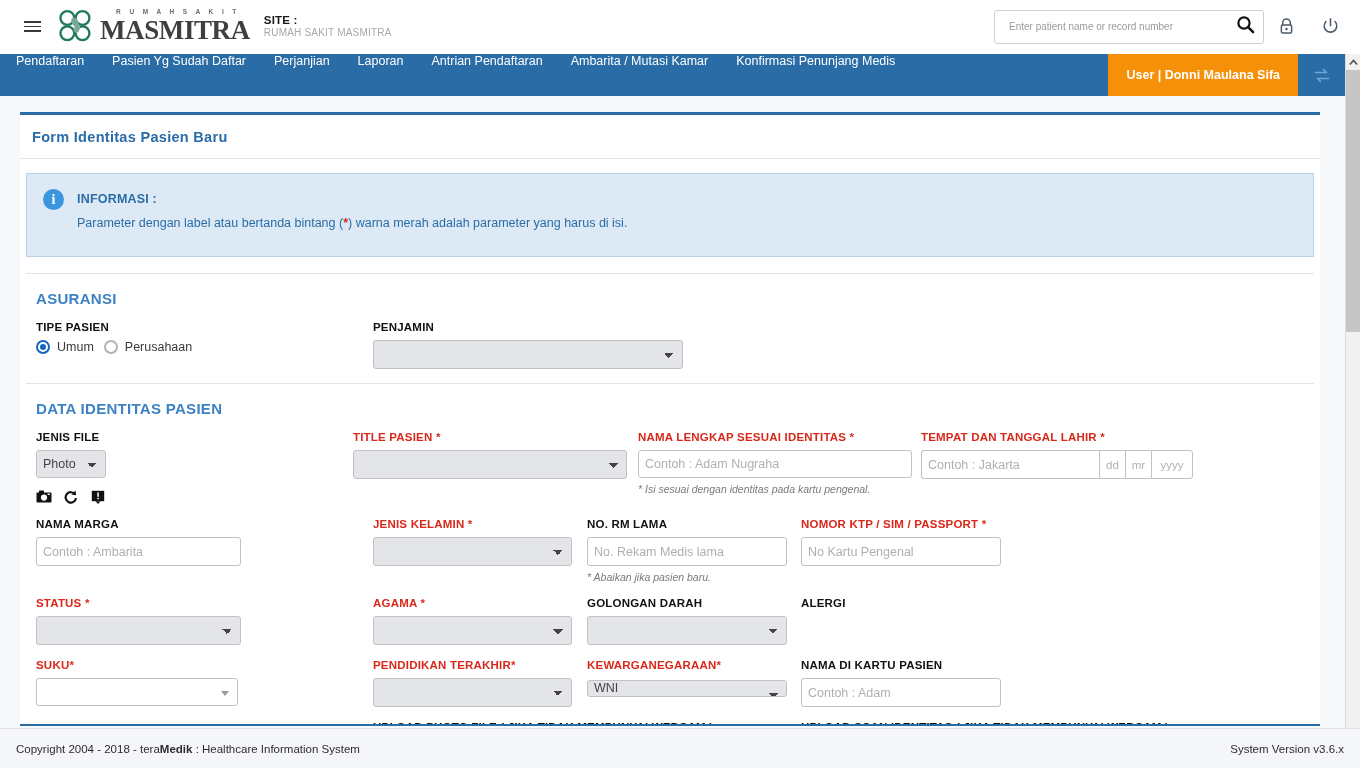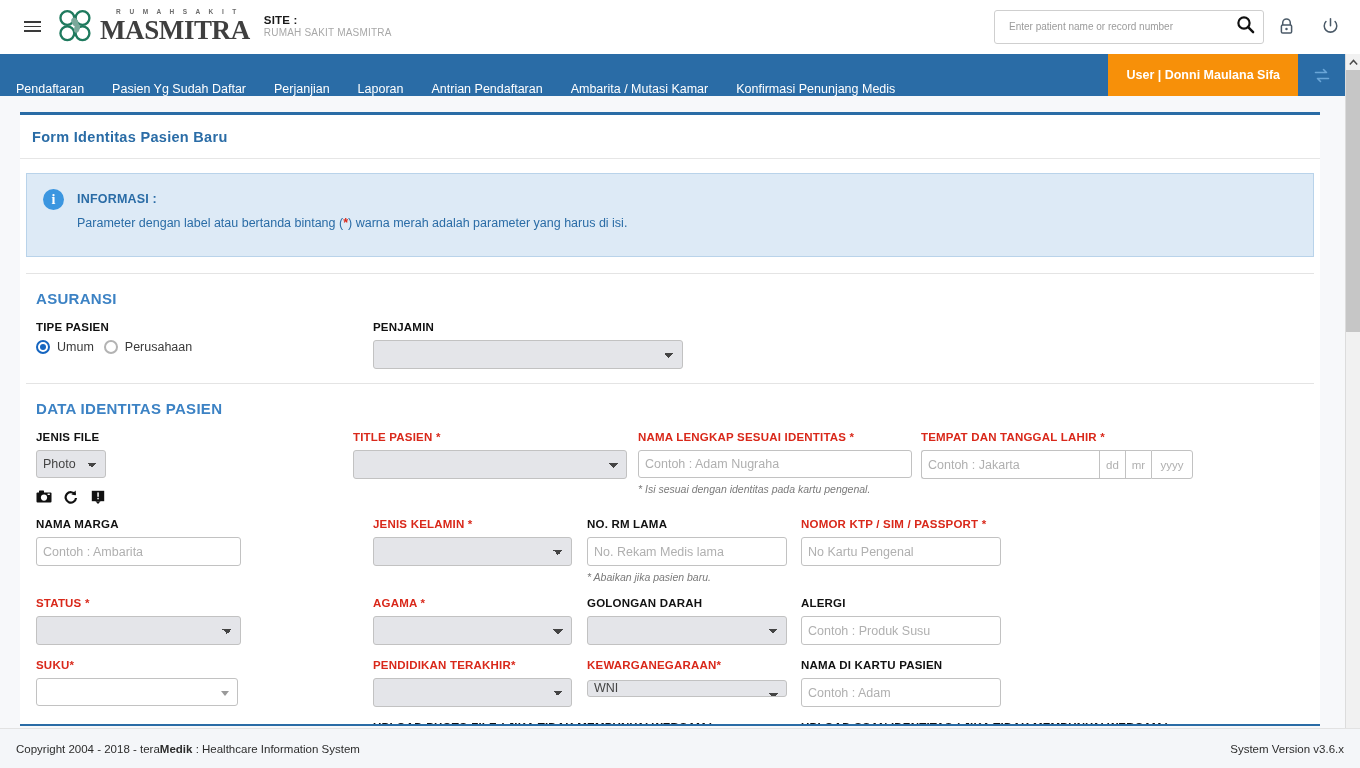--- a/index.html
+++ b/index.html
@@ -56,21 +56,21 @@
   .icon-btn {
     width: 44px; height: 44px; display: flex; align-items: center; justify-content: center;
     cursor: pointer;
   }
 
   
   .navbar {
     position: absolute; top: 54px; left: 0; width: 1346px; height: 42px;
     background: #2a6ca6; display: flex; align-items: stretch;
   }
-  .nav-items { display: flex; align-items: flex-end; }
+  .nav-items { display: flex; align-items: flex-start; }
   .nav-item {
     display: flex; align-items: center; padding: 0 14px;
     color: #ffffff; font-size: 12.5px; cursor: pointer; white-space: nowrap;
   }
   .nav-item:first-child { padding-left: 16px; }
   .nav-right { margin-left: auto; display: flex; align-items: stretch; }
   .user-btn {
     background: #f79009; color: #ffffff; font-size: 12.5px; font-weight: 700;
     display: flex; align-items: center; padding: 0 18px; cursor: pointer; white-space: nowrap;
   }
@@ -422,21 +422,20 @@
             </select>
           </div>
           <div style="width:214px;flex:none;">
             <div class="fld-label">GOLONGAN DARAH</div>
             <select class="sel" style="width:200px;height:29px;">
               <option></option>
             </select>
           </div>
           <div style="width:214px;flex:none;">
             <div class="fld-label">ALERGI</div>
-            <input class="txt" style="width: 200px; height: 29px;" placeholder="Contoh : Produk Susu">
           </div>
         </div>
 
         <div class="grid-row" style="margin-top:7px;">
           <div style="width:337px;flex:none;">
             <div class="fld-label req">SUKU*</div>
             <div class="suku-sel">
               <span style="font-size:12.5px;color:#444;padding-left:6px;line-height:26px;display:block;"></span>
             </div>
           </div>

